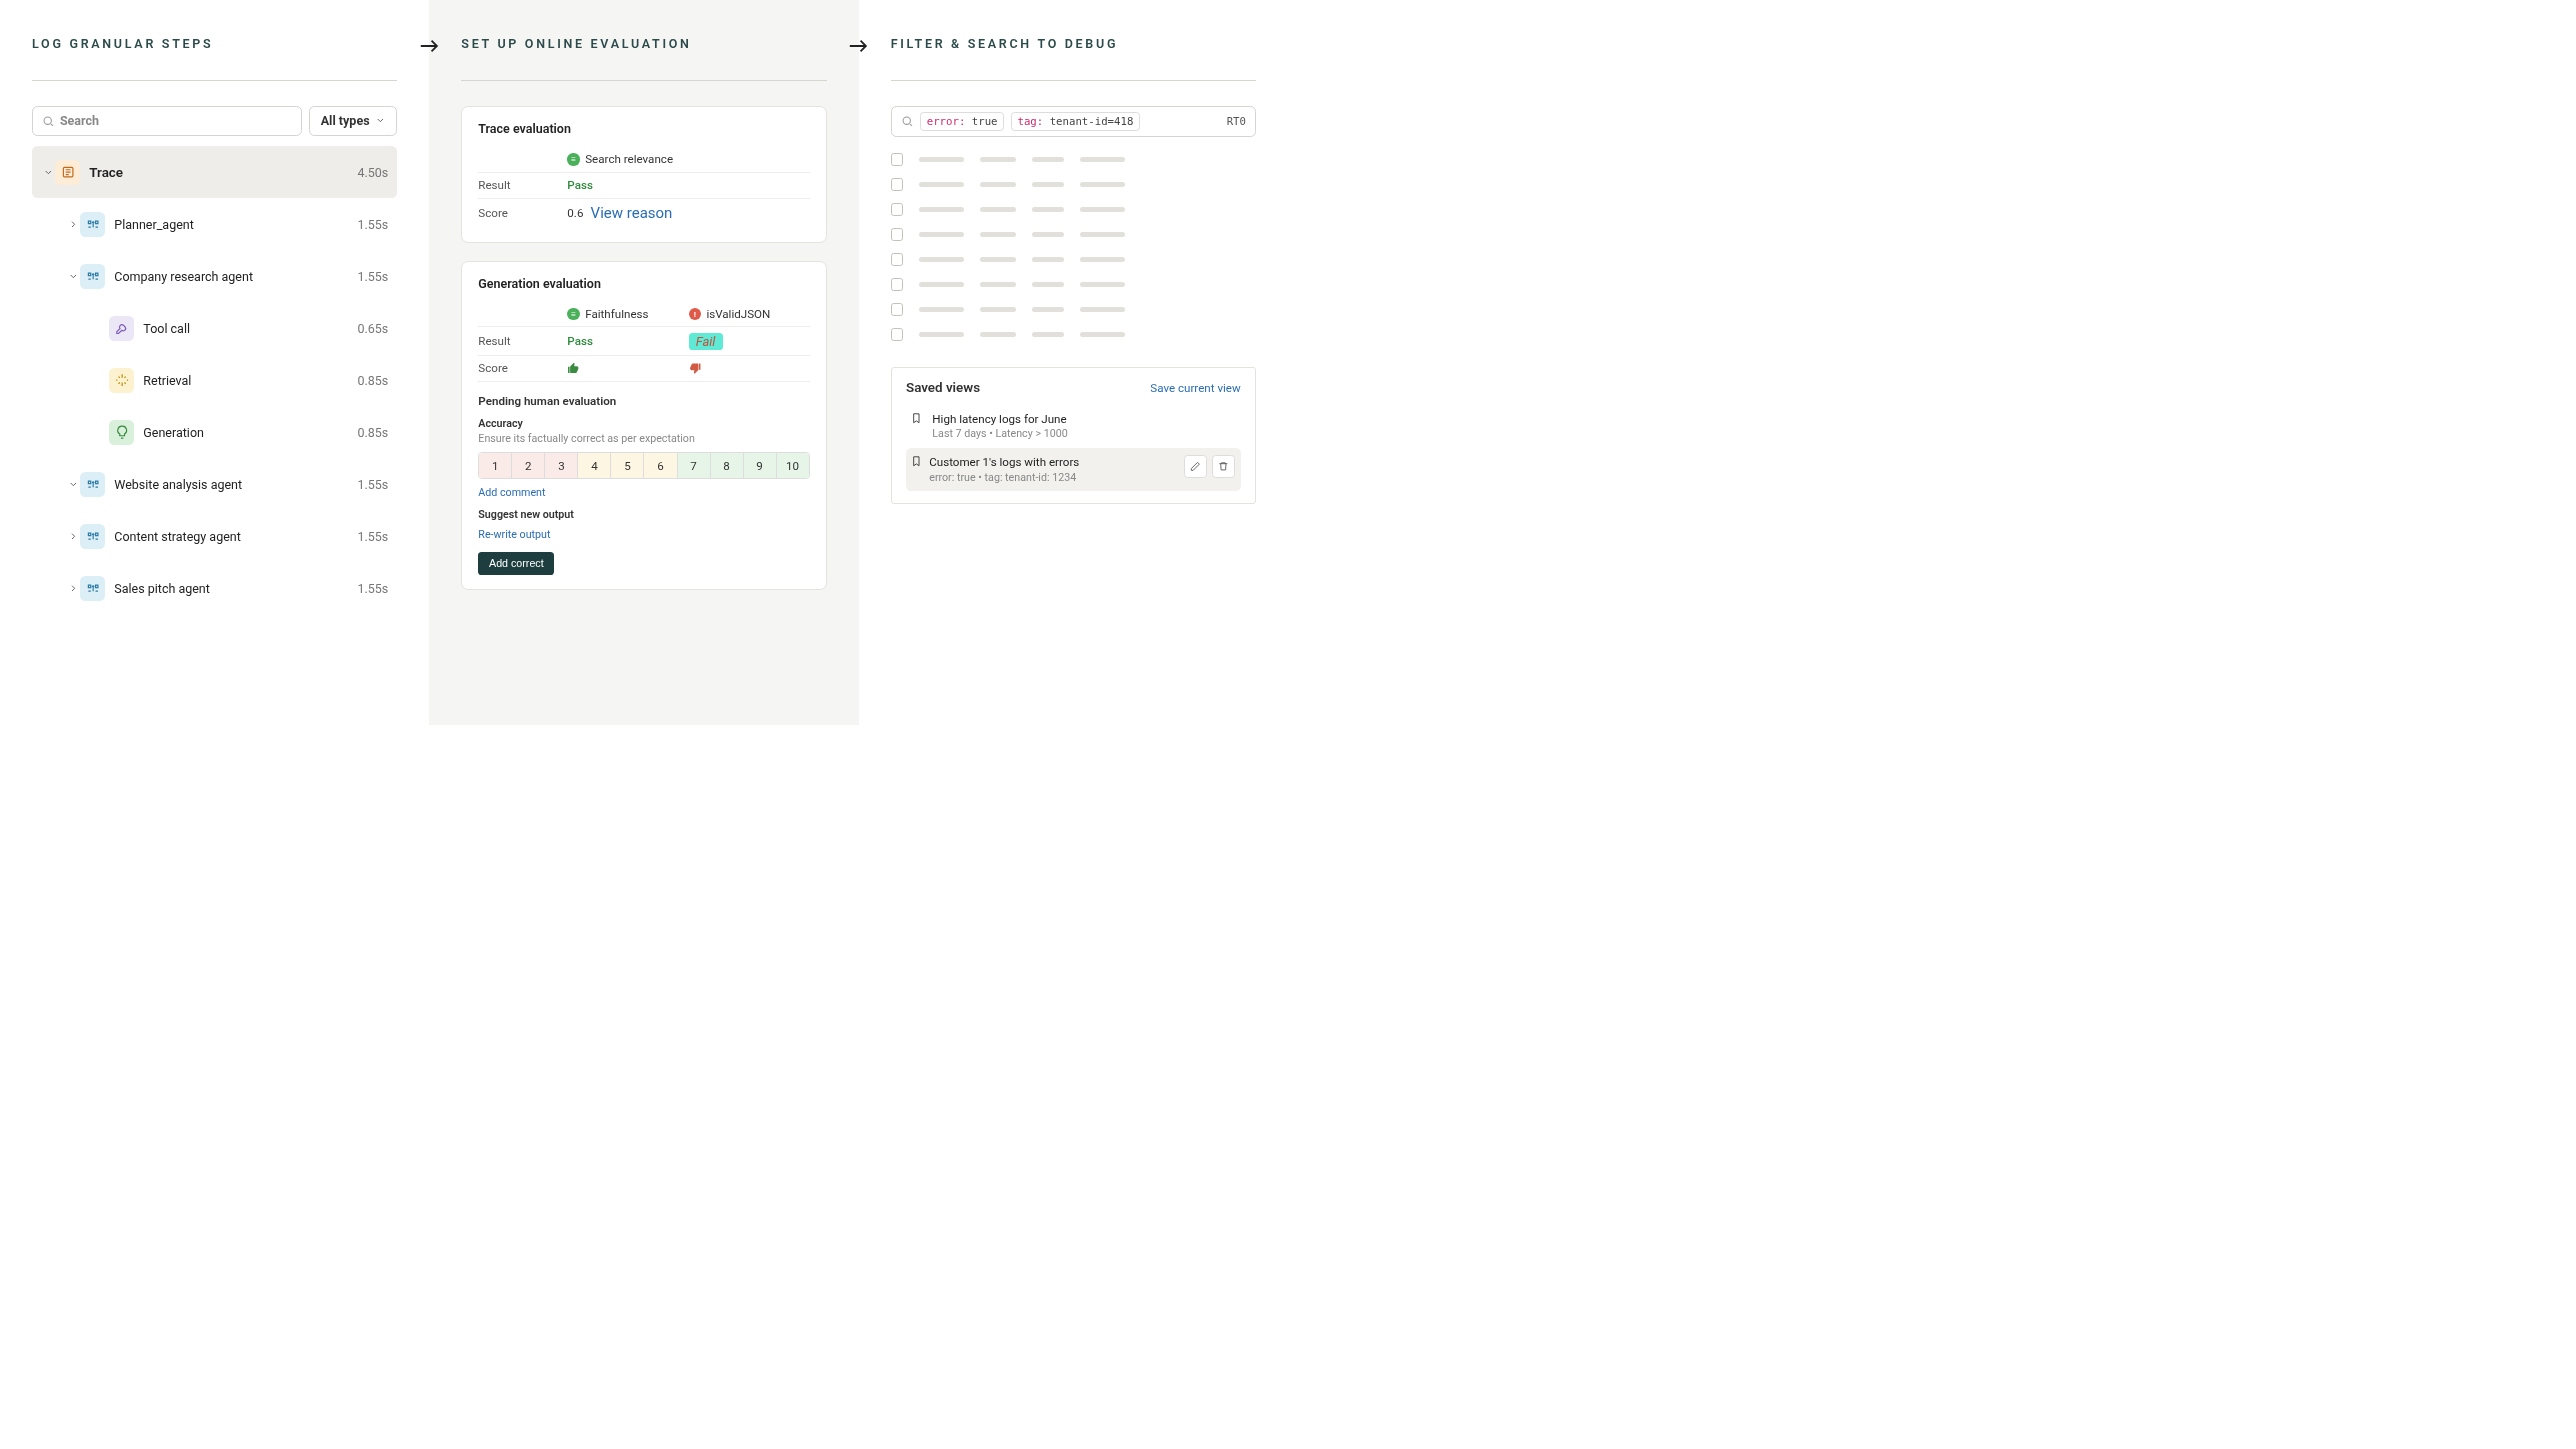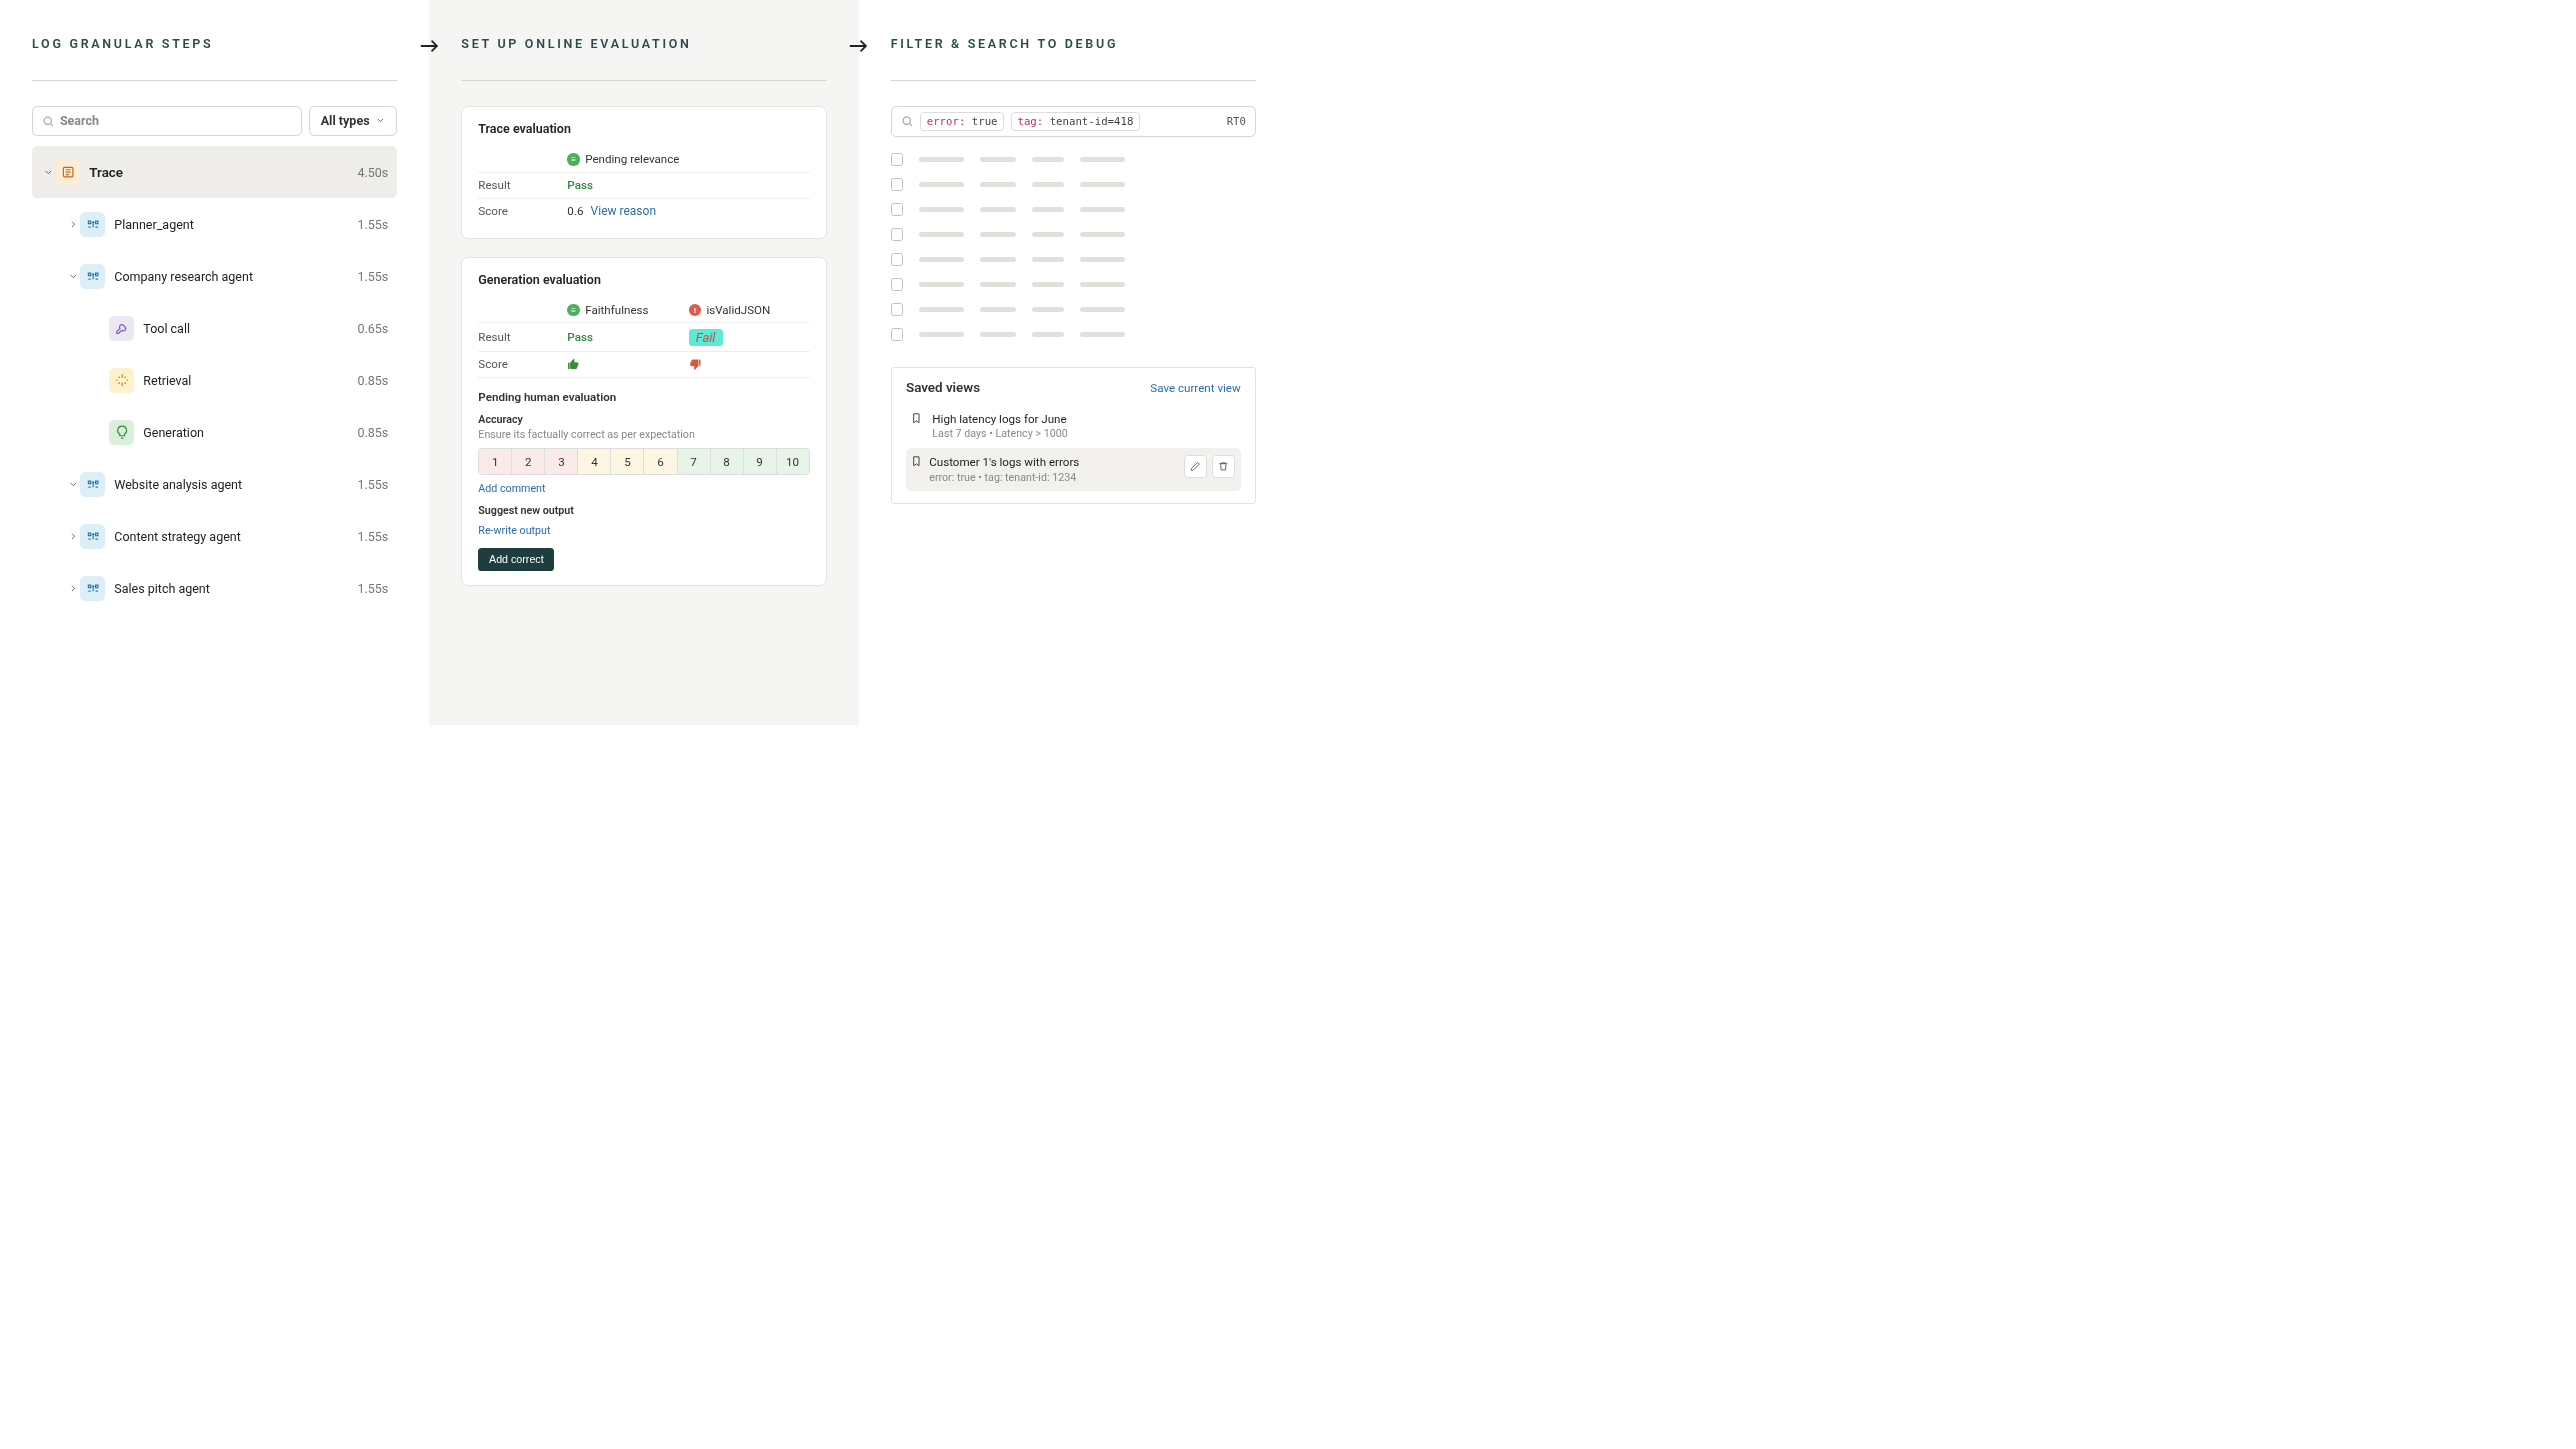--- a/index.html
+++ b/index.html
@@ -49,21 +49,21 @@
   .card h3 { font-size: 12.5px; font-weight: 600; margin-bottom: 10.7px; color: #222; }
   .eval-hdr { display: flex; padding: 5.4px 0; border-bottom: 0.9px solid #eee; }
   .eval-hdr .col0 { width: 89px; }
   .eval-hdr .col { flex: 1; display: flex; align-items: center; gap: 5.4px; font-size: 11.6px; }
   .eval-row { display: flex; padding: 5.4px 0; border-bottom: 0.9px solid #eee; align-items: center; font-size: 11.6px; }
   .eval-row:last-child { border-bottom: none; }
   .eval-row .col0 { width: 89px; color: #555; }
   .eval-row .col { flex: 1; display: flex; align-items: center; gap: 7.2px; }
   .pass { color: #2e8b3c; font-weight: 500; }
   .fail-badge { background: #5eead4; color: #c0533d; padding: 0.9px 7.2px; border-radius: 3.6px; font-size: 13px; font-style: italic; }
-  .link { color: #2a6db5; font-size: 12px; cursor: pointer; }
+  .link { color: #2a6db5; font-size: 15px; cursor: pointer; }
   .sub-title { font-size: 11.6px; font-weight: 600; margin-top: 12.5px; margin-bottom: 5.4px; }
   .sub-label { font-size: 10.7px; font-weight: 600; margin-top: 9px; }
   .sub-desc { font-size: 10.7px; color: #888; margin-top: 1.8px; }
   .rating-row { display: flex; margin-top: 7.2px; border-radius: 3.6px; overflow: hidden; border: 0.9px solid #ddd; }
   .rating-btn { flex: 1; text-align: center; padding: 5.4px 0; font-size: 11.6px; border-right: 0.9px solid #ddd; cursor: pointer; }
   .rating-btn:last-child { border-right: none; }
   .rating-red { background: #fbebe8; }
   .rating-yellow { background: #fdf6e3; }
   .rating-green { background: #e7f5e8; }
   .add-rating-btn { margin-top: 10.7px; background: #1d3d3f; color: #fff; border: none; border-radius: 3.6px; padding: 5.4px 10.7px; font-size: 10.7px; cursor: pointer; }
@@ -254,21 +254,21 @@
         </svg>
     </div>
     <hr class="divider">
 
     <div class="card">
       <h3>Trace evaluation</h3>
       <div class="eval-hdr">
         <div class="col0"></div>
         <div class="col">
             <span class="circ-ic circ-green">≡</span>
-            <span>Pending relevance</span>
+            <span>Search relevance</span>
           </div>
       </div>
       <div class="eval-row">
         <div class="col0">Result</div>
         <div class="col">
             <span class="pass">Pass</span>
           </div>
       </div>
       <div class="eval-row">
         <div class="col0">Score</div>

